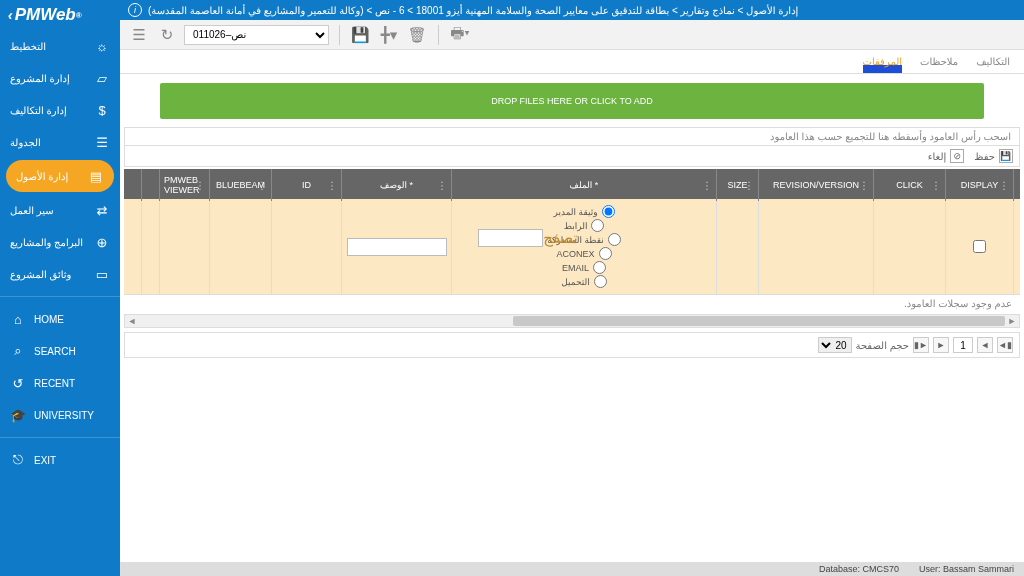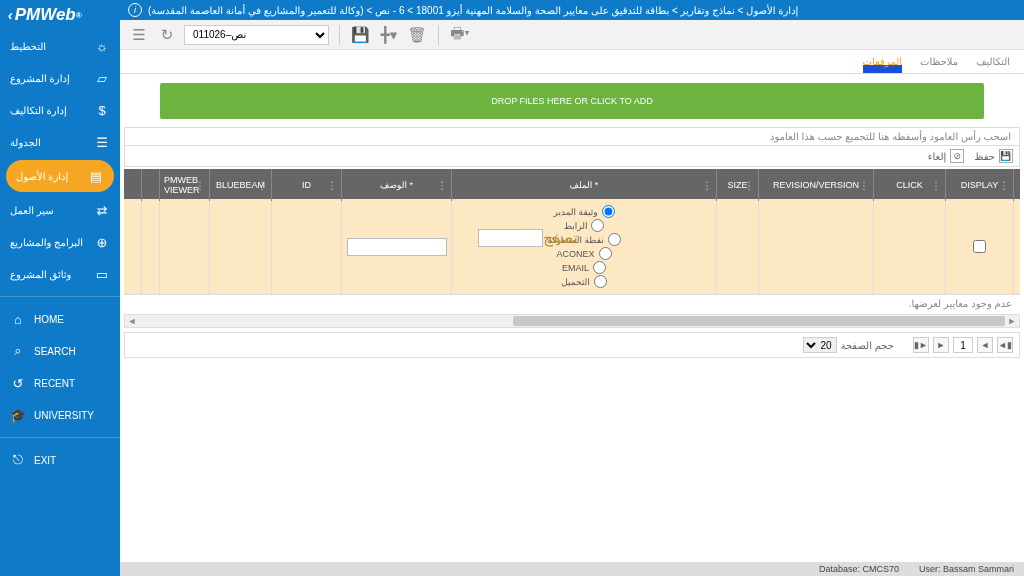--- a/index.html
+++ b/index.html
@@ -234,33 +234,33 @@
         </div>
       </div>
       <div class="gc c8"></div>
         <div class="gc c9"></div>
         <div class="gc c10"></div>
       <div class="gc c11">
           <input type="checkbox" style="">
         </div>
     </div>
   </div>
-  <div class="no-rec">عدم وجود معايير لعرضها.</div>
+  <div class="no-rec">عدم وجود سجلات العامود.</div>
   <div class="hscroll">
     <span class="arr l">◄</span>
     <div class="thumb"></div>
     <span class="arr r">►</span>
   </div>
   <div class="pager">
     <span class="pg-btn">▮◄</span>
     <span class="pg-btn">◄</span>
     <input class="pg-in" value="1" style="">
     <span class="pg-btn">►</span>
     <span class="pg-btn">►▮</span>
-    <span style="margin-right:15px">حجم الصفحة</span>
+    <span style="margin-right:0">حجم الصفحة</span>
     <select class="pg-sel"><option>20</option></select>
   </div>
 </div>
 
 <div class="footer">
   <span><span>Database:</span> <span>CMCS70</span></span>
   <span><span>User:</span> <span>Bassam Sammari</span></span>
 </div>
 
 </body></html>

